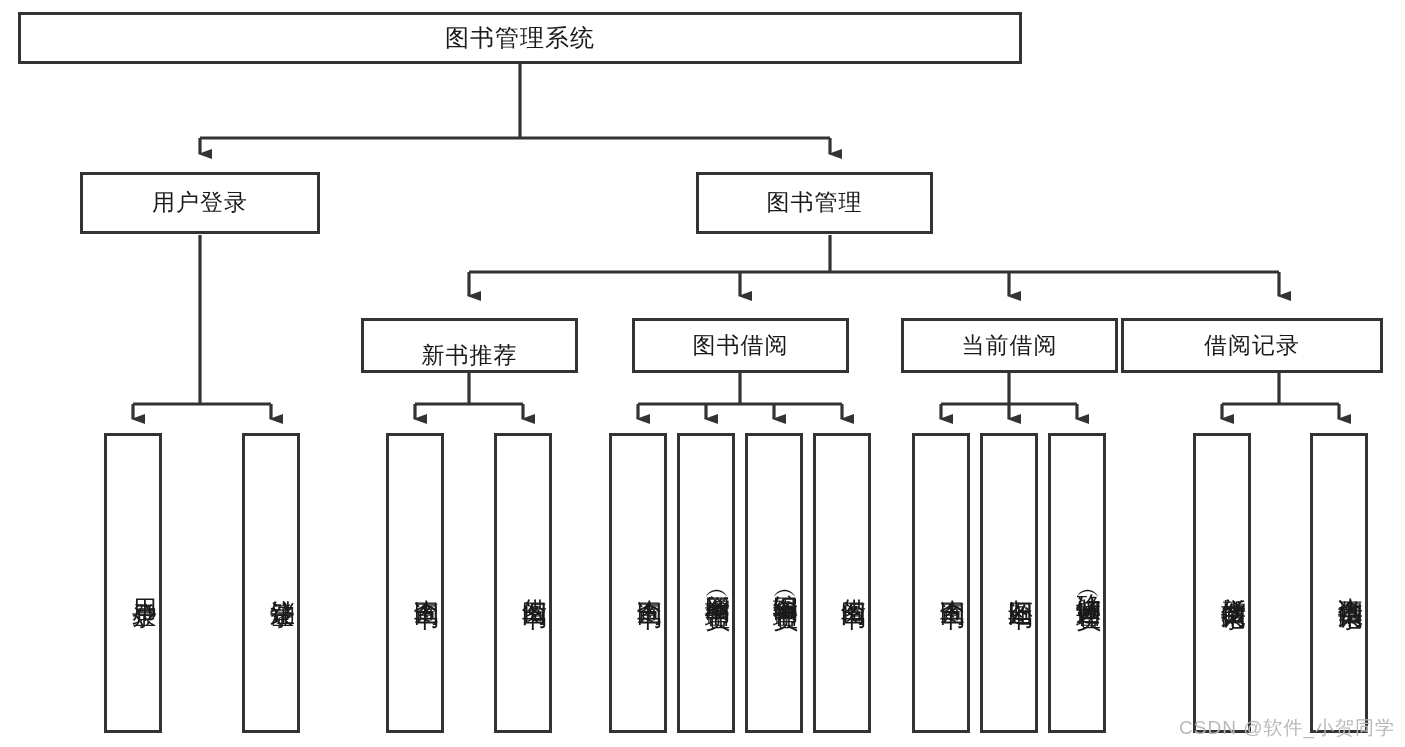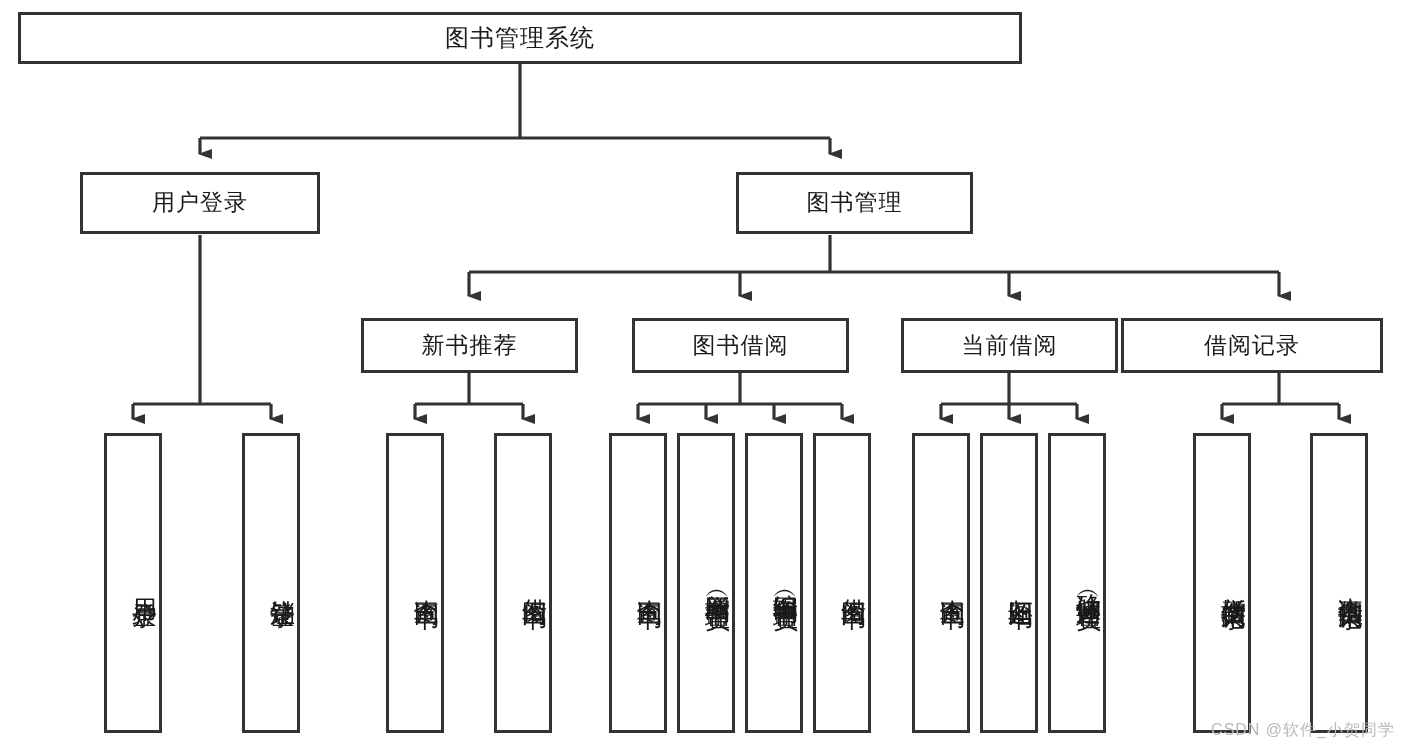--- a/index.html
+++ b/index.html
@@ -59,21 +59,21 @@
   .node.v .vtext {
     writing-mode: vertical-rl;
     text-orientation: upright;
     display: block;
     text-align: center;
   }
   .watermark {
     position: absolute;
     right: 10px;
     bottom: 6px;
-    font-size: 16px;
+    font-size: 19px;
     color: #b9b9b9;
     letter-spacing: 1px;
     white-space: nowrap;
     z-index: 3;
   }
 </style>
 </head>
 <body>
 
 <div id="diagram">
@@ -128,25 +128,25 @@
     </g>
   </svg>
 
   <div class="node h root" style="left:18px; top:12px; width:1004px; height:52px;">
     <span>图书管理系统</span>
   </div>
 
   <div class="node h" style="left:80px; top:172px; width:240px; height:62px;">
     <span>用户登录</span>
   </div>
-  <div class="node h" style="left:736px; top:172px; width:237px; height:62px;">
+  <div class="node h" style="left:696px; top:172px; width:237px; height:62px;">
     <span>图书管理</span>
   </div>
 
-  <div class="node h" style="left:361px; top:318px; width:217px; height:55px;">
+  <div class="node h" style="left:361px; top:318px; width:217px; height:55px;align-items:flex-end;">
     <span>新书推荐</span>
   </div>
   <div class="node h" style="left:632px; top:318px; width:217px; height:55px;text-align:right;">
     <span>图书借阅</span>
   </div>
   <div class="node h" style="left:901px; top:318px; width:217px; height:55px;font-family:Liberation Serif, serif;">
     <span>当前借阅</span>
   </div>
   <div class="node h" style="left:1121px; top:318px; width:262px; height:55px;">
     <span>借阅记录</span>

